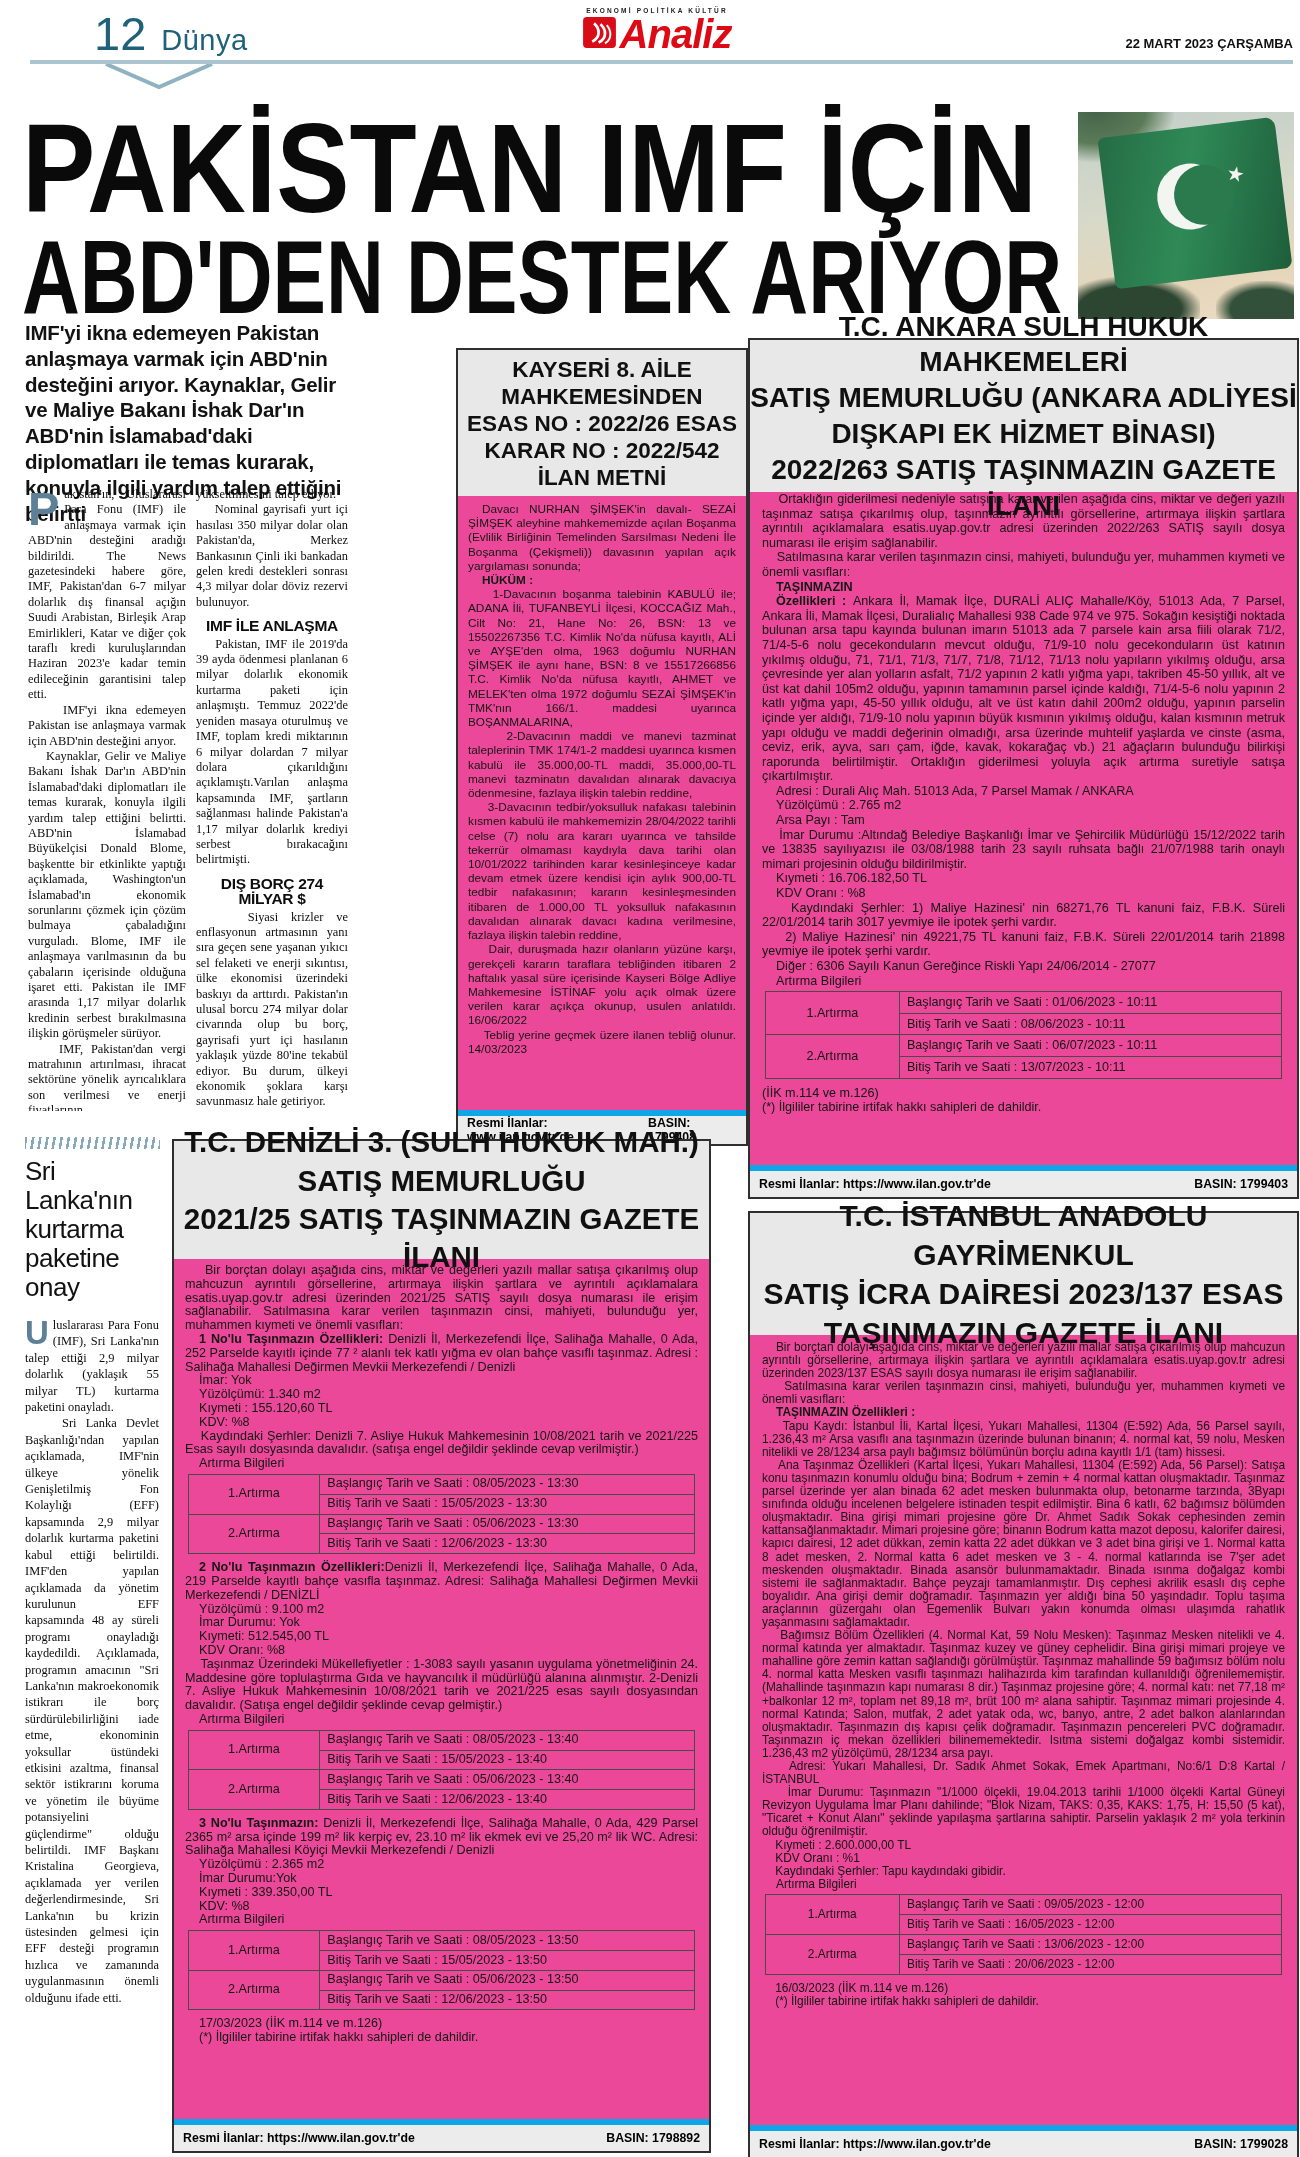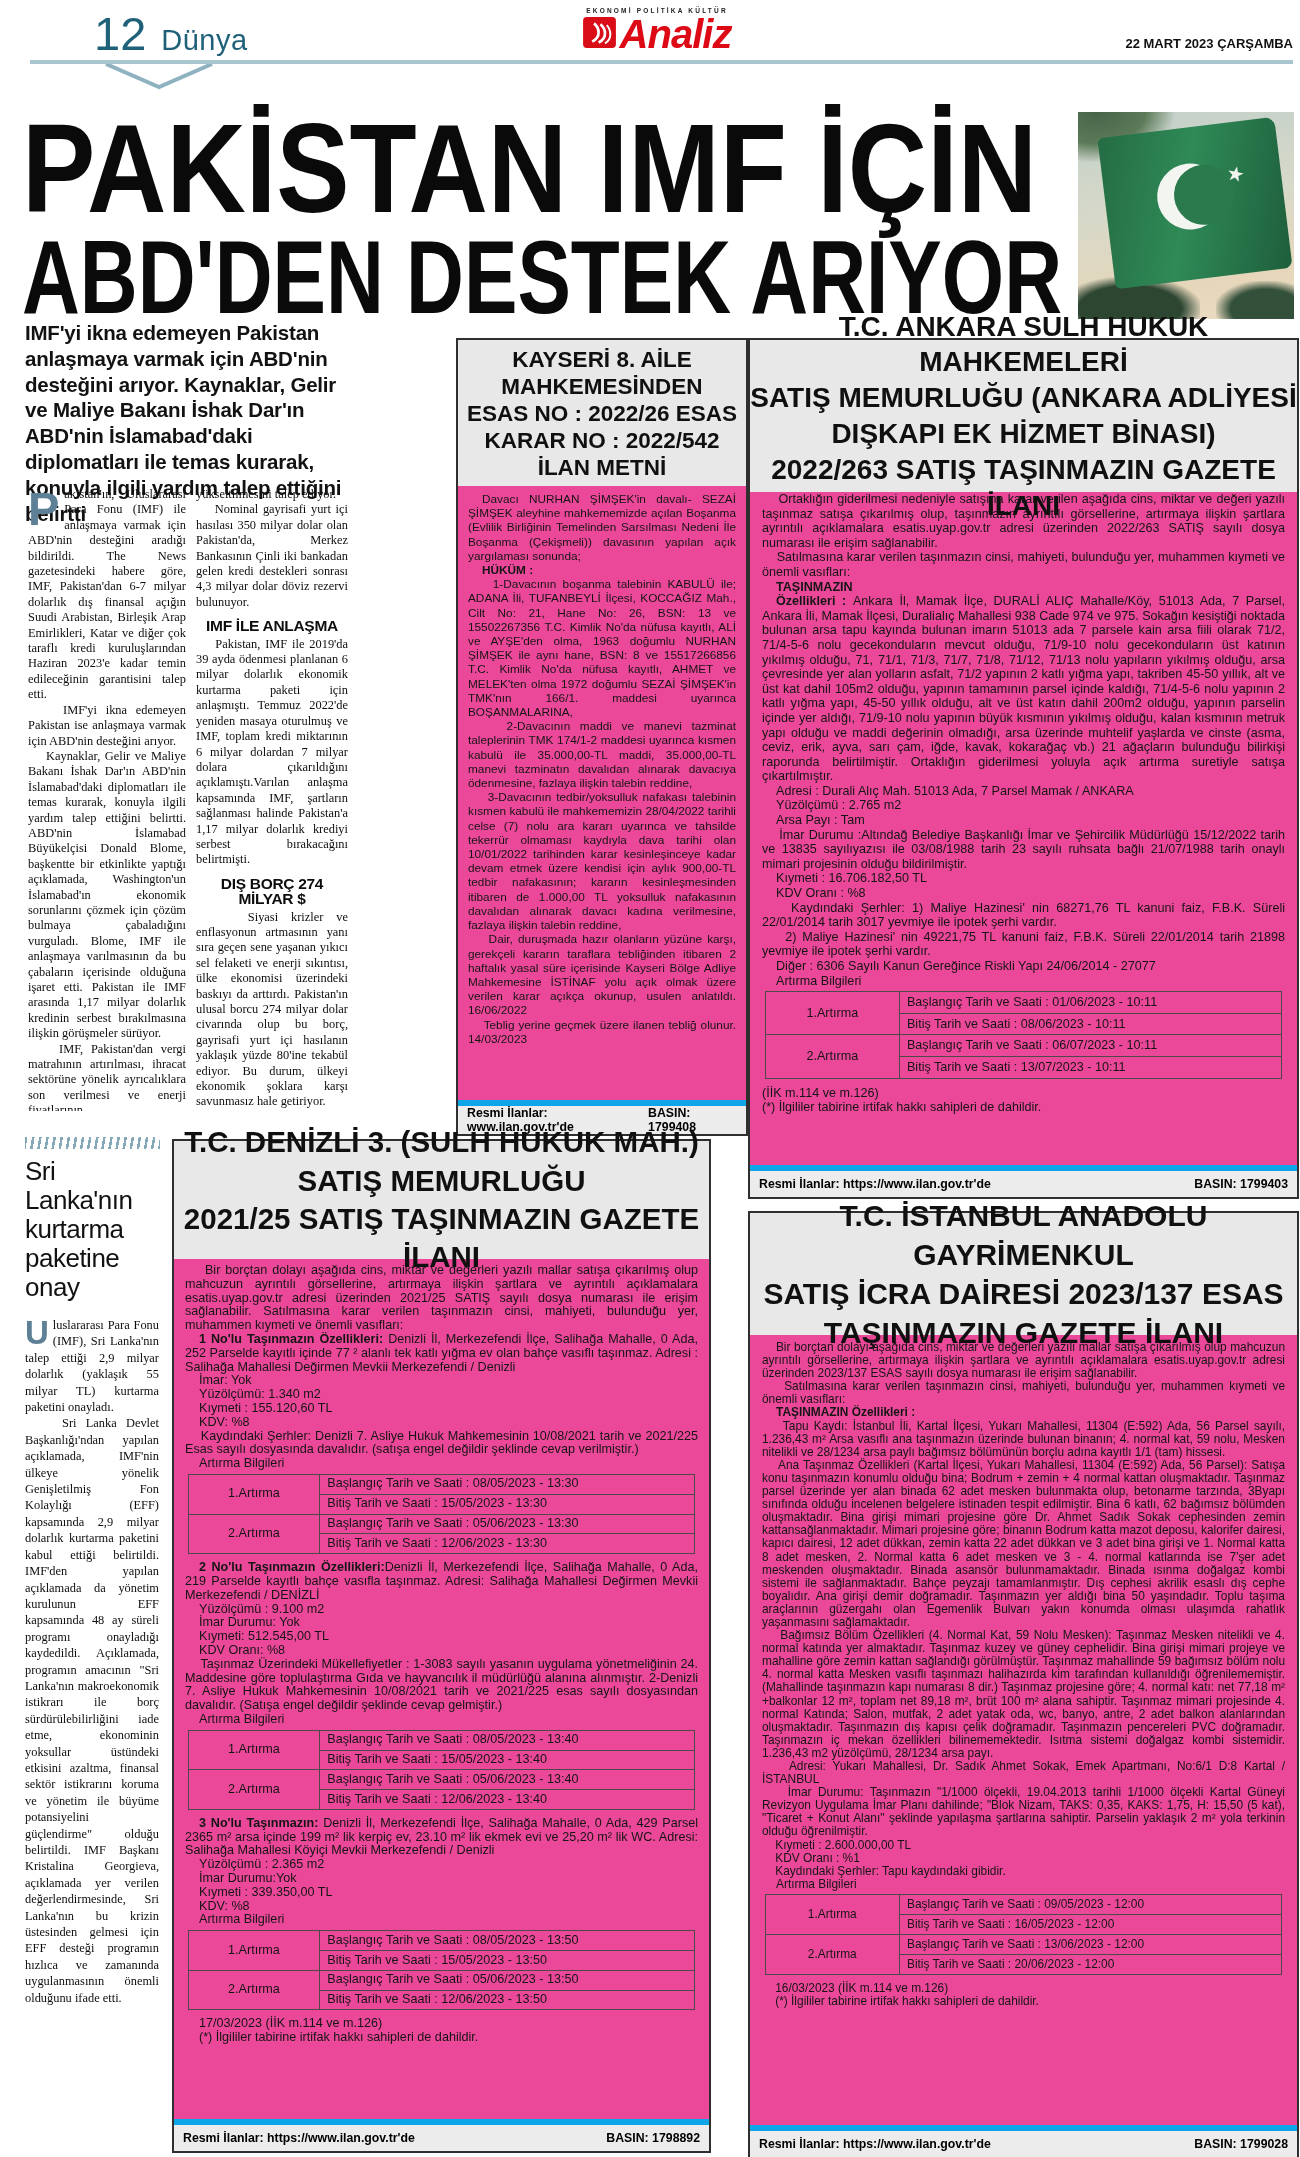--- a/index.html
+++ b/index.html
@@ -62,21 +62,21 @@
         display:flex;align-items:center;justify-content:center;color:#101010;flex:0 0 auto;}
   .n-body{flex:1 1 auto;overflow:hidden;text-align:justify;color:#151515;}
   .n-footer{flex:0 0 26px;background:#ececec;border-top:6px solid #0ea5e9;display:flex;
         justify-content:space-between;align-items:center;font-weight:bold;font-size:12.3px;padding:0 9px;}
   .b{font-weight:bold;}
   .ind{text-indent:14px;}
   .auction{border-collapse:collapse;width:99%;margin:3px auto 7px;}
   .auction td{border:1.5px solid #4a4a4a;padding:3px 7px;text-align:left;}
   .auction .aname{width:26%;text-align:center;}
 
-  #box-kayseri{left:456px;top:338px;width:288px;height:794px;}
+  #box-kayseri{left:456px;top:348px;width:288px;height:794px;}
   #box-kayseri .n-title{height:146px;font-size:22.5px;line-height:1.2;}
   #box-kayseri .n-body{padding:6px 10px 0;font-size:11.8px;line-height:14.2px;}
 
   #box-ankara{left:748px;top:338px;width:547px;height:857px;}
   #box-ankara .n-title{height:152px;font-size:28px;line-height:1.28;}
   #box-ankara .n-body{padding:0 12px 0;font-size:12.6px;line-height:14.6px;}
 
   #box-denizli{left:172px;top:1139px;width:535px;height:1010px;}
   #box-denizli .n-title{height:118px;font-size:29.5px;line-height:1.3;}
   #box-denizli .n-body{padding:5px 11px 0;font-size:12.6px;line-height:13.8px;}

